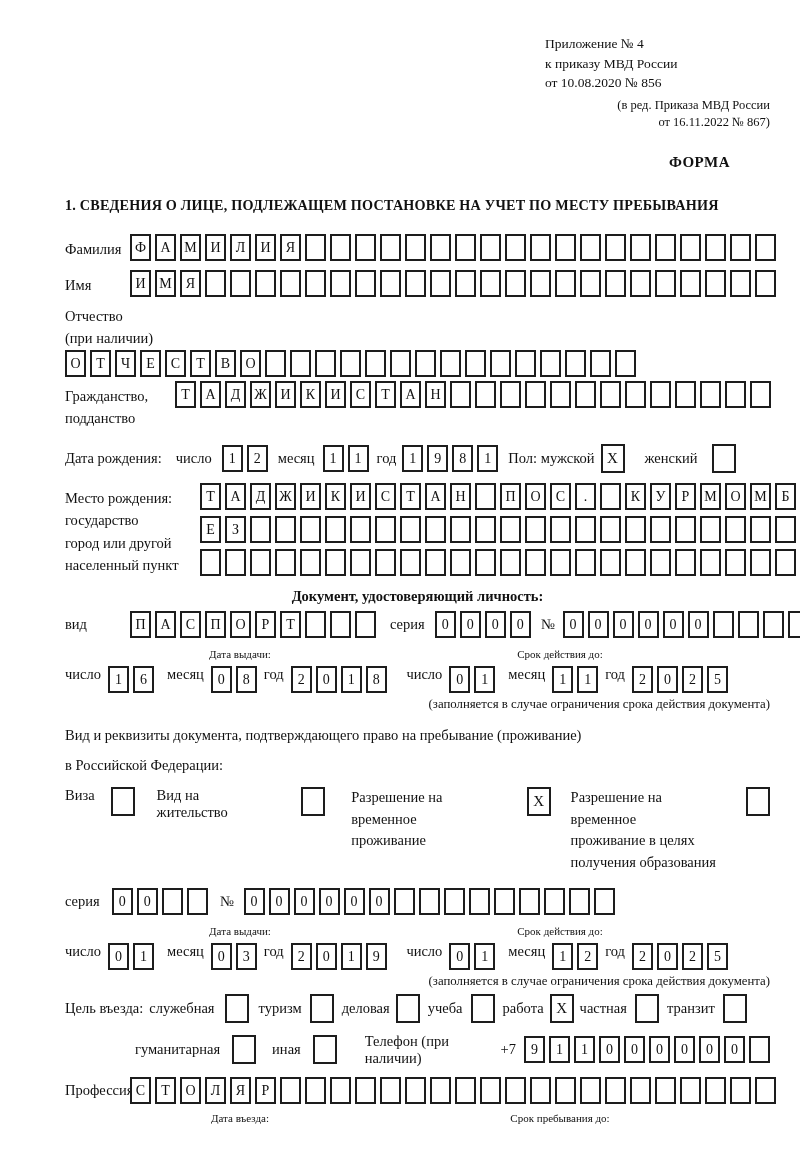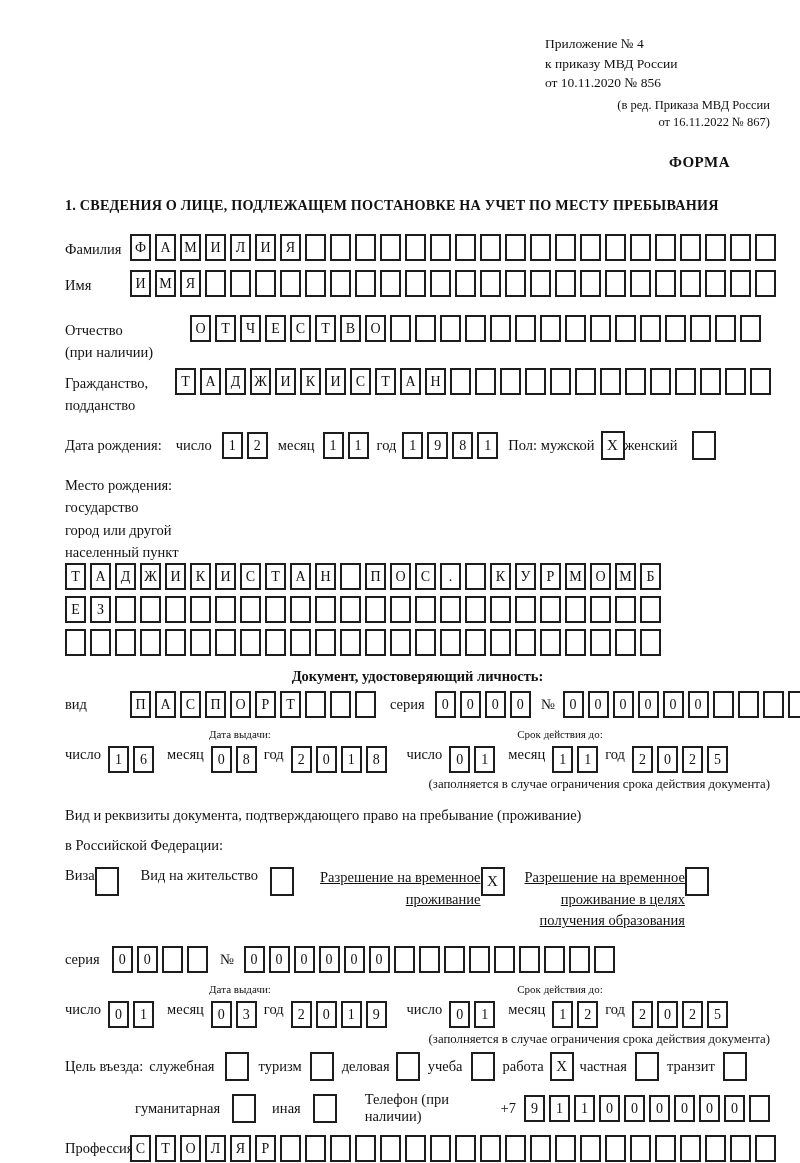--- a/index.html
+++ b/index.html
@@ -21,32 +21,32 @@
   .bxs>span{flex:none;width:17px;height:23px;border:2px solid #1d1d1d;text-align:center;
     font-size:14px;line-height:23px;background:#fff;}
   .cbx>span{width:20px;height:25px;font-size:15px;line-height:25px;}
   .dgrp{display:flex;gap:7px;align-items:flex-start;}
   .daterow{display:flex;margin-top:6px;}
   .datehdr{display:flex;font-size:11px;margin-top:10px;}
   .note{font-size:12.8px;text-align:right;margin-top:4px;}
   .center-b{font-weight:bold;font-size:14.5px;text-align:center;margin-top:12px;}
   .plain{font-size:14.5px;margin-top:12px;line-height:1.6;}
   .cbrow{display:flex;align-items:flex-start;margin-top:10px;font-size:14.5px;}
-  .cbitem{display:flex;align-items:flex-start;gap:0;}
-  .cblines{text-align:right;line-height:1.5;text-decoration:underline;}
+  .cbitem{display:flex;align-items:flex-start;gap:16px;}
+  .cblines{text-align:left;line-height:1.5;}
 </style>
 </head>
 <body>
 
 <div class="page">
 
   <div class="hdr">
     <div>Приложение № 4</div>
     <div>к приказу МВД России</div>
-    <div>от 10.11.2020 № 856</div>
+    <div>от 10.08.2020 № 856</div>
     <div class="sub">
       <div>(в ред. Приказа МВД России</div>
       <div>от 16.11.2022 № 867)</div>
     </div>
   </div>
 
   <div class="forma">ФОРМА</div>
 
 
   <div class="sec">1. СВЕДЕНИЯ О ЛИЦЕ, ПОДЛЕЖАЩЕМ ПОСТАНОВКЕ НА УЧЕТ ПО МЕСТУ ПРЕБЫВАНИЯ</div>
@@ -108,21 +108,21 @@
         <span></span>
         <span></span>
         <span></span>
         <span></span>
         <span></span>
         <span></span>
         <span></span>
       </div>
   </div>
 
-  <div class="row" style="margin-top:18px;">
+  <div class="row" style="margin-top:4px;flex-direction:column;">
     <div class="lbl" style="width:125px;">
       <div>Отчество</div>
       <div>(при наличии)</div>
     </div>
     <div class="bxs">
         <span>О</span>
         <span>Т</span>
         <span>Ч</span>
         <span>Е</span>
         <span>С</span>
@@ -196,27 +196,27 @@
     <div class="bxs" style="margin-left:6px;">
         <span>1</span>
         <span>9</span>
         <span>8</span>
         <span>1</span>
       </div>
     <span class="lbl2" style="padding:0;margin-left:10px;">Пол: мужской</span>
     <div class="bxs cbx" style="margin-left:6px;">
         <span>X</span>
       </div>
-    <span class="lbl2" style="padding:0;margin-left:0;text-align:center;">женский</span>
+    <span class="lbl2" style="padding:0;margin-left:20px;text-align:center;">женский</span>
     <div class="bxs cbx" style="margin-left:14px;">
         <span></span>
       </div>
   </div>
 
-  <div class="row" style="margin-top:10px;flex-direction:column;">
+  <div class="row" style="margin-top:10px;">
     <div class="lbl" style="width:135px;">
       <div>Место рождения:</div>
       <div>государство</div>
       <div>город или другой</div>
       <div>населенный пункт</div>
     </div>
     <div style="display:flex;flex-direction:column;gap:6px;">
       <div class="bxs">
           <span>Т</span>
           <span>А</span>

